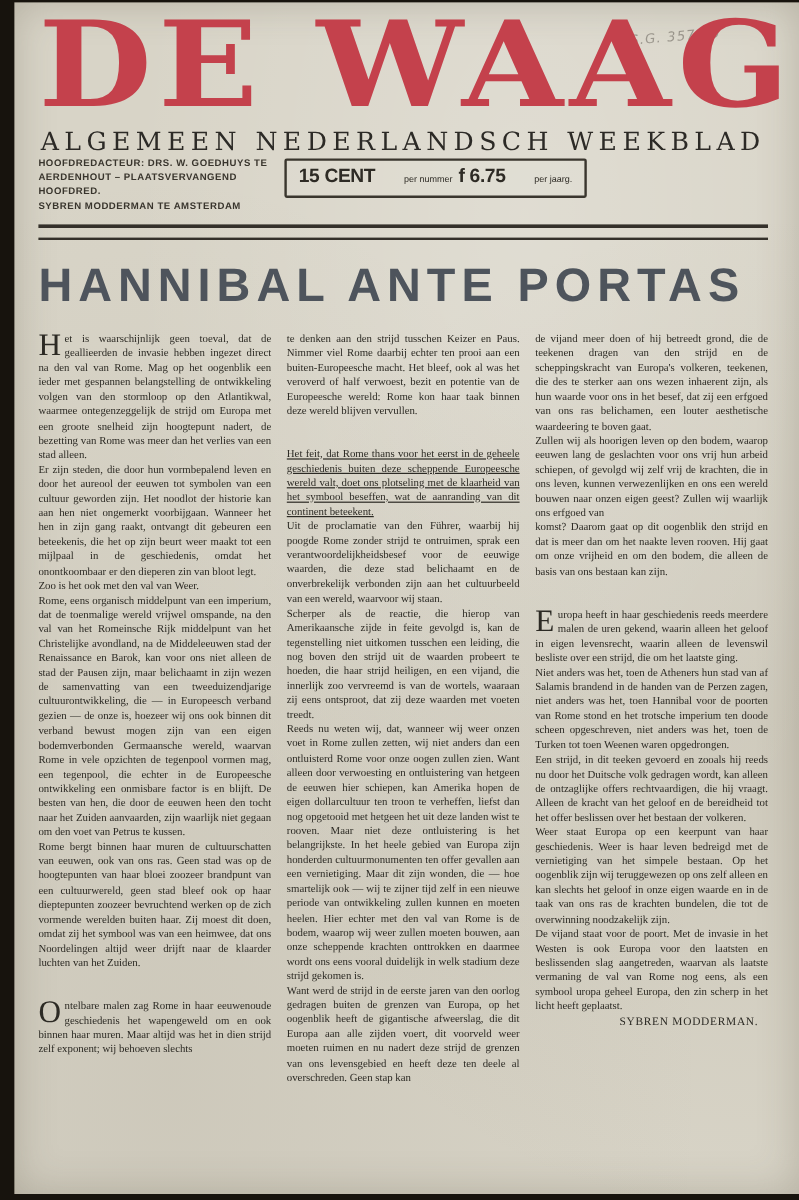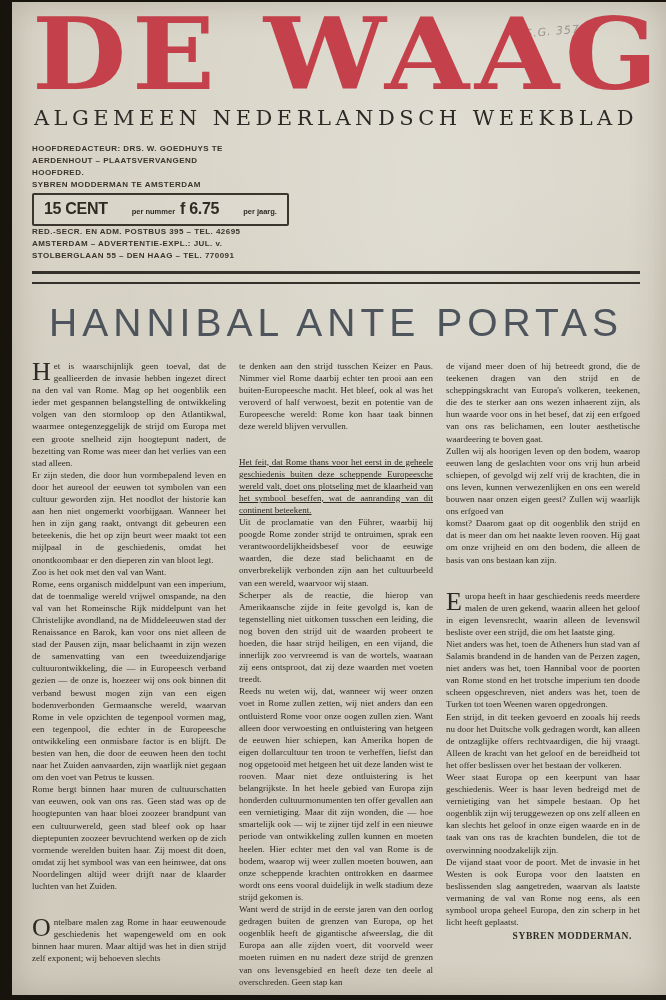--- a/index.html
+++ b/index.html
@@ -38,59 +38,58 @@
     font-size:99px;line-height:0.98;letter-spacing:5px;
     color:#c4414c;
     transform:scaleX(1.10);transform-origin:left center;
   }
   .subtitle{
     text-align:center;
     font-family:"DejaVu Serif",serif;font-size:21px;font-weight:500;
     letter-spacing:4.5px;color:#2c2a26;white-space:nowrap;
   }
   .imprint{
-    margin-top:13px;display:flex;align-items:flex-start;
+    display:flex;align-items:flex-start;
     font-family:"Liberation Sans",sans-serif;font-size:8px;font-weight:bold;
     color:#39352d;
-    flex-direction:column;
   }
   .imprint .blk{line-height:12px;letter-spacing:0.45px;width:205px;}
   .imprint .blk.right{width:228px;}
   .pricebox{
     border:2px solid #3a362e;border-radius:2px;
     padding:5px 10px 6px 10px;margin-top:2px;
     display:flex;align-items:baseline;gap:5px;white-space:nowrap;
     background:rgba(255,255,255,0.06);
   }
   .pricebox .big{font-family:"Liberation Sans",sans-serif;font-weight:bold;font-size:16px;letter-spacing:-0.3px;color:#2e2b25;}
-  .pricebox .small{font-size:7.5px;font-weight:bold;color:#2e2b25;padding-left:19px;}
+  .pricebox .small{font-size:7.5px;font-weight:normal;color:#2e2b25;padding-left:19px;}
   .rules{margin-top:9px;height:8px;border-top:3.5px solid #34302a;border-bottom:2px solid #34302a;}
   .headline{
-    margin-top:17px;text-align:center;
-    font-family:"Liberation Sans",sans-serif;font-weight:normal;
+    margin-top:17px;text-align:left;
+    font-family:"Liberation Sans",sans-serif;font-weight:bold;
     font-size:39px;letter-spacing:5px;color:#4e545c;white-space:nowrap;
   }
   .body-cols{
     margin-top:15px;display:flex;gap:13px;
   }
   .col{flex:1 1 0;min-width:0;}
   .para{
     margin:0;padding:0;
     font-family:"Liberation Serif",serif;font-size:9px;line-height:12.1px;
     text-align:justify;color:#2c2a24;
   }
   .para.gap-small{margin-top:23px;text-decoration:underline;}
   .para.gap-large{margin-top:24px;}
   .dropcap{
     float:left;font-family:"Liberation Serif",serif;
     font-size:26px;line-height:21px;padding:1px 3px 0 0;color:#2c2a24;
   }
   .signature{
     margin-top:3px;text-align:right;padding-right:8px;
-    font-family:"Liberation Serif",serif;font-weight:bold;
+    font-family:"Liberation Serif",serif;font-weight:normal;
     font-size:9.5px;letter-spacing:0.6px;color:#2c2a24;
   }
 </style>
 </head>
 <body>
 
 <div class="page">
 
   <div class="pencil">S.G. 357.00</div>
 
@@ -104,36 +103,31 @@
       <div>HOOFDREDACTEUR: DRS. W. GOEDHUYS TE</div>
       <div>AERDENHOUT – PLAATSVERVANGEND HOOFDRED.</div>
       <div>SYBREN MODDERMAN TE AMSTERDAM</div>
     </div>
     <div class="pricebox">
       <span class="big">15 CENT</span>
       <span class="small">per nummer</span>
       <span class="big">f 6.75</span>
       <span class="small">per jaarg.</span>
     </div>
-    <div class="blk right">
-      <div>RED.-SECR. EN ADM. POSTBUS 395 – TEL. 42695</div>
-      <div>AMSTERDAM – ADVERTENTIE-EXPL.: JUL. v.</div>
-      <div>STOLBERGLAAN 55 – DEN HAAG – TEL. 770091</div>
-    </div>
   </div>
 
   <div class="rules"></div>
 
   <div class="headline">HANNIBAL ANTE PORTAS</div>
 
   <div class="body-cols" id="columns">
       <div class="col">
         <p class="para"><span class="dropcap">H</span>et is waarschijnlijk geen toeval, dat de geallieerden de invasie hebben ingezet direct na den val van Rome. Mag op het oogenblik een ieder met gespannen belangstelling de ontwikkeling volgen van den stormloop op den Atlantikwal, waarmee ontegenzeggelijk de strijd om Europa met een groote snelheid zijn hoogtepunt nadert, de bezetting van Rome was meer dan het verlies van een stad alleen.</p>
         <p class="para">Er zijn steden, die door hun vormbepalend leven en door het aureool der eeuwen tot symbolen van een cultuur geworden zijn. Het noodlot der historie kan aan hen niet ongemerkt voorbijgaan. Wanneer het hen in zijn gang raakt, ontvangt dit gebeuren een beteekenis, die het op zijn beurt weer maakt tot een mijlpaal in de geschiedenis, omdat het onontkoombaar er den dieperen zin van bloot legt.</p>
-        <p class="para">Zoo is het ook met den val van Want.</p>
+        <p class="para">Zoo is het ook met den val van Weer.</p>
         <p class="para">Rome, eens organisch middelpunt van een imperium, dat de toenmalige wereld vrijwel omspande, na den val van het Romeinsche Rijk middelpunt van het Christelijke avondland, na de Middeleeuwen stad der Renaissance en Barok, kan voor ons niet alleen de stad der Pausen zijn, maar belichaamt in zijn wezen de samenvatting van een tweeduizendjarige cultuurontwikkeling, die — in Europeesch verband gezien — de onze is, hoezeer wij ons ook binnen dit verband bewust mogen zijn van een eigen bodemverbonden Germaansche wereld, waarvan Rome in vele opzichten de tegenpool vormen mag, een tegenpool, die echter in de Europeesche ontwikkeling een onmisbare factor is en blijft. De besten van hen, die door de eeuwen heen den tocht naar het Zuiden aanvaarden, zijn waarlijk niet gegaan om den voet van Petrus te kussen.</p>
         <p class="para">Rome bergt binnen haar muren de cultuurschatten van eeuwen, ook van ons ras. Geen stad was op de hoogtepunten van haar bloei zoozeer brandpunt van een cultuurwereld, geen stad bleef ook op haar dieptepunten zoozeer bevruchtend werken op de zich vormende werelden buiten haar. Zij moest dit doen, omdat zij het symbool was van een heimwee, dat ons Noordelingen altijd weer drijft naar de klaarder luchten van het Zuiden.</p>
         <p class="para gap-large"><span class="dropcap">O</span>ntelbare malen zag Rome in haar eeuwenoude geschiedenis het wapengeweld om en ook binnen haar muren. Maar altijd was het in dien strijd zelf exponent; wij behoeven slechts</p>
       </div>
       <div class="col">
         <p class="para">te denken aan den strijd tusschen Keizer en Paus. Nimmer viel Rome daarbij echter ten prooi aan een buiten-Europeesche macht. Het bleef, ook al was het veroverd of half verwoest, bezit en potentie van de Europeesche wereld: Rome kon haar taak binnen deze wereld blijven vervullen.</p>
         <p class="para gap-small">Het feit, dat Rome thans voor het eerst in de geheele geschiedenis buiten deze scheppende Europeesche wereld valt, doet ons plotseling met de klaarheid van het symbool beseffen, wat de aanranding van dit continent beteekent.</p>
         <p class="para">Uit de proclamatie van den Führer, waarbij hij poogde Rome zonder strijd te ontruimen, sprak een verantwoordelijkheidsbesef voor de eeuwige waarden, die deze stad belichaamt en de onverbrekelijk verbonden zijn aan het cultuurbeeld van een wereld, waarvoor wij staan.</p>
         <p class="para">Scherper als de reactie, die hierop van Amerikaansche zijde in feite gevolgd is, kan de tegenstelling niet uitkomen tusschen een leiding, die nog boven den strijd uit de waarden probeert te hoeden, die haar strijd heiligen, en een vijand, die innerlijk zoo vervreemd is van de wortels, waaraan zij eens ontsproot, dat zij deze waarden met voeten treedt.</p>
         <p class="para">Reeds nu weten wij, dat, wanneer wij weer onzen voet in Rome zullen zetten, wij niet anders dan een ontluisterd Rome voor onze oogen zullen zien. Want alleen door verwoesting en ontluistering van hetgeen de eeuwen hier schiepen, kan Amerika hopen de eigen dollarcultuur ten troon te verheffen, liefst dan nog opgetooid met hetgeen het uit deze landen wist te rooven. Maar niet deze ontluistering is het belangrijkste. In het heele gebied van Europa zijn honderden cultuurmonumenten ten offer gevallen aan een vernietiging. Maar dit zijn wonden, die — hoe smartelijk ook — wij te zijner tijd zelf in een nieuwe periode van ontwikkeling zullen kunnen en moeten heelen. Hier echter met den val van Rome is de bodem, waarop wij weer zullen moeten bouwen, aan onze scheppende krachten onttrokken en daarmee wordt ons eens vooral duidelijk in welk stadium deze strijd gekomen is.</p>

